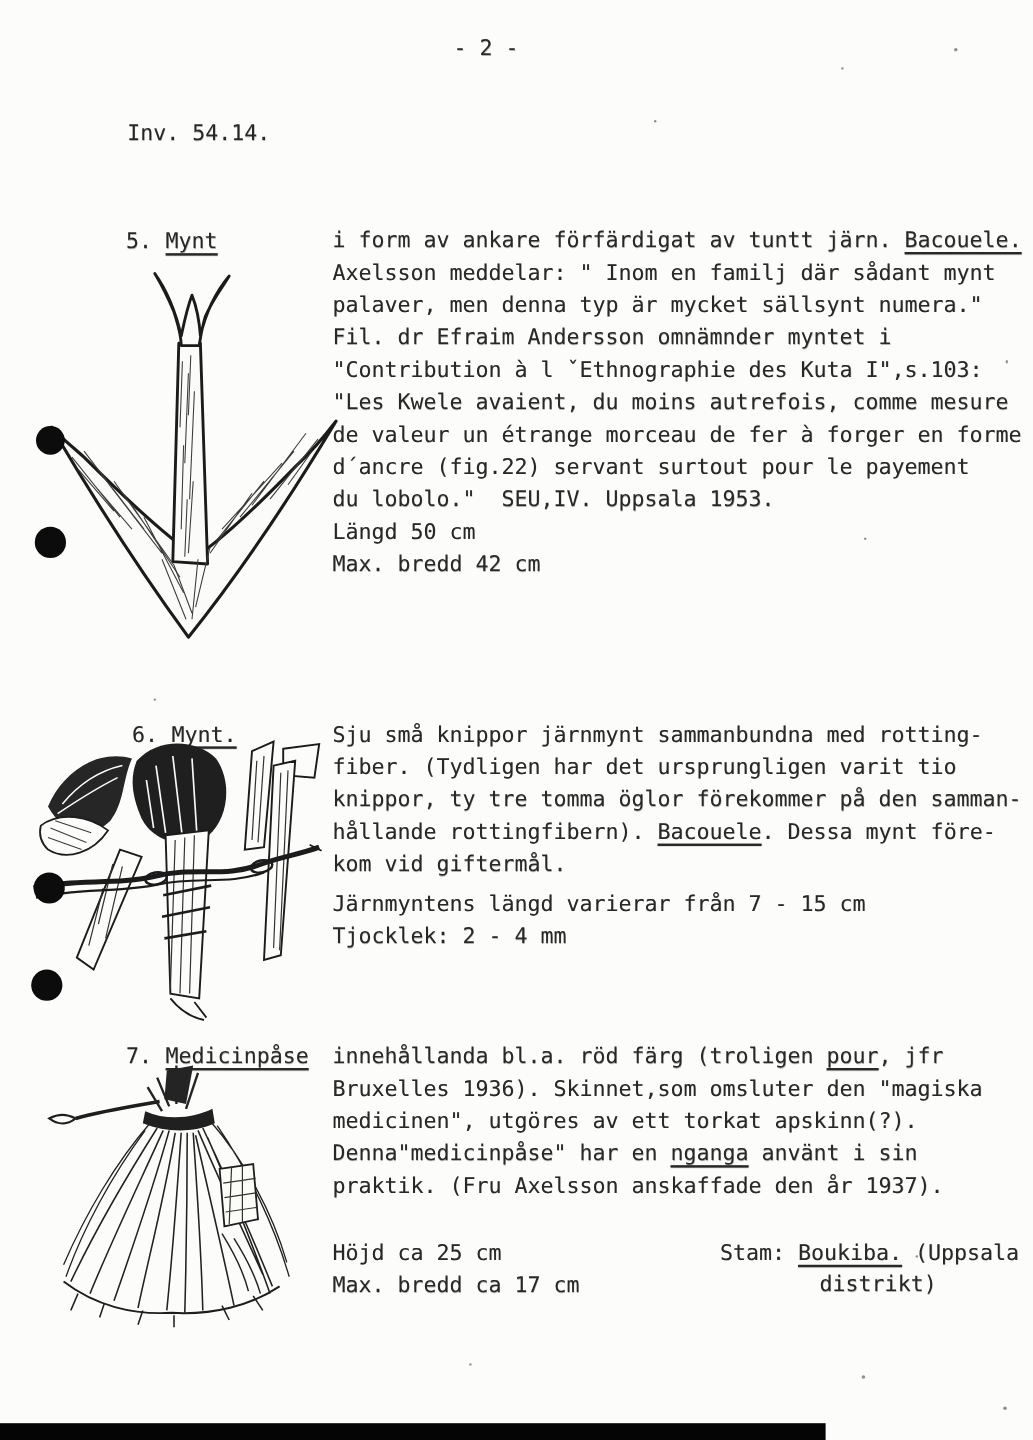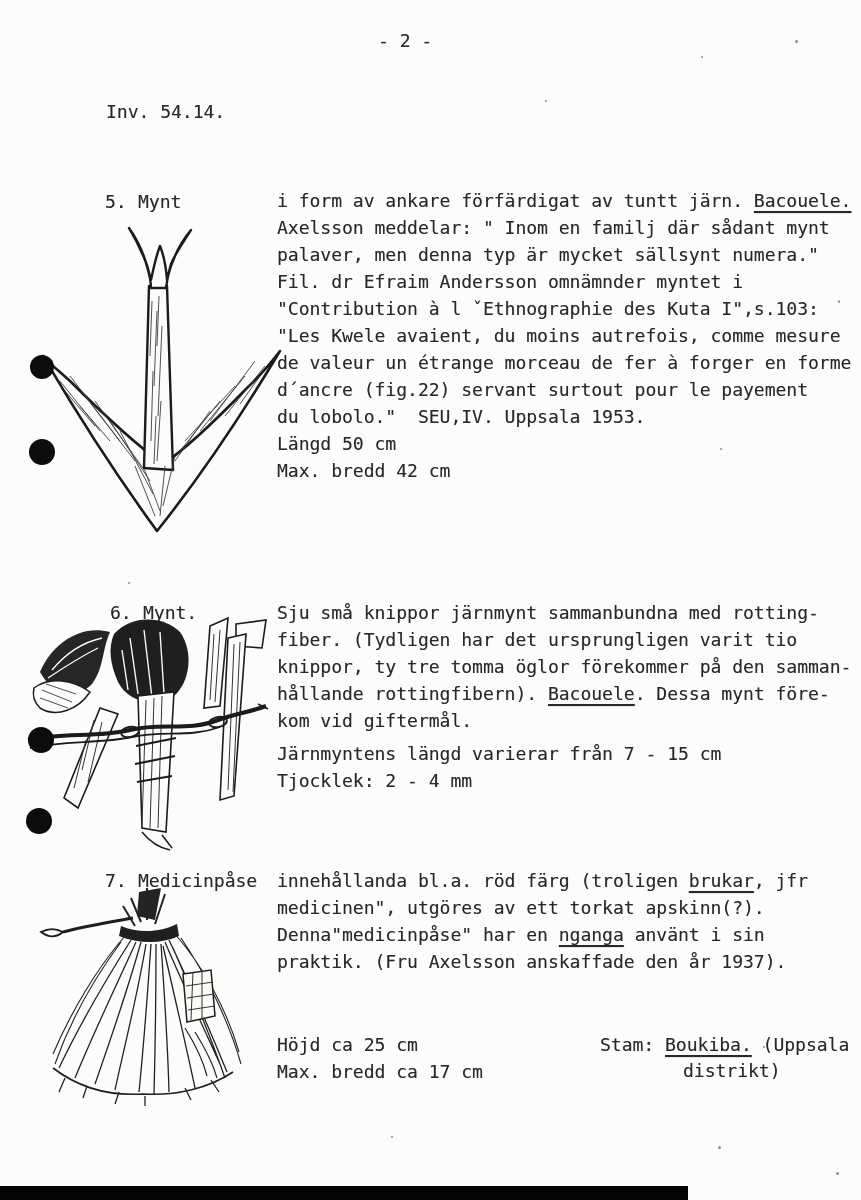--- a/index.html
+++ b/index.html
@@ -6,21 +6,21 @@
   .page {
     position:relative; width:861px; height:1200px; margin:0 auto;
     background:#fcfcfb; overflow:hidden;
     font-family:"DejaVu Sans Mono","Liberation Mono",monospace;
     color:#282828; font-size:18px; line-height:27px;
     text-shadow:0.3px 0.3px 0 rgba(45,45,45,0.35);
   }
   .abs { position:absolute; }
   .tline { white-space:pre; }
   .u { text-decoration:underline; text-decoration-thickness:1.6px; text-underline-offset:4px;text-align:right; }
-  .itemlabel { text-decoration-thickness:1.6px; text-underline-offset:4px; }
+  .itemlabel { text-decoration:underline; text-decoration-thickness:1.6px; text-underline-offset:4px; }
   .dot { position:absolute; background:#0c0c0c; border-radius:50%; }
   .speck { position:absolute; background:#8f8f8d; border-radius:50%; }
   .bar { position:absolute; background:#050505; }
   svg.drawing { position:absolute; overflow:visible; }
 </style>
 </head>
 <body>
 
 <div class="page">
 
@@ -86,21 +86,22 @@
     <path d="M6,130 C40,122 75,128 108,120 C140,112 165,122 196,110 C212,104 228,102 244,96" stroke="#1b1b1b" stroke-width="4.2" fill="none"></path>
     <path d="M8,138 C42,130 78,134 110,127 C142,120 168,128 198,117" stroke="#1b1b1b" stroke-width="1.8" fill="none"></path>
     <ellipse cx="108" cy="122" rx="9" ry="5" fill="none" stroke="#1b1b1b" stroke-width="2" transform="rotate(-10 108 122)"></ellipse>
     <ellipse cx="196" cy="112" rx="9" ry="5" fill="none" stroke="#1b1b1b" stroke-width="2" transform="rotate(-12 196 112)"></ellipse>
     <path d="M236,94 l10,5 M120,222 C128,232 138,238 148,240 M140,225 L150,238" stroke="#1b1b1b" stroke-width="1.5" fill="none"></path>
   </svg>
 
   <div class="abs" style="left:105px;top:867px">7.</div>
   <div class="abs itemlabel" style="left:138px;top:867px">Medicinpåse</div>
   <div class="abs" style="left:277px;top:867px">
-      <div class="tline"><span>innehållanda bl.a. röd färg (troligen </span><span class="u">brukar</span><span>, jfr</span></div>
+      <div class="tline"><span>innehållanda bl.a. röd färg (troligen </span><span class="u">pour</span><span>, jfr</span></div>
+      <div class="tline"><span>Bruxelles 1936). Skinnet,som omsluter den "magiska</span></div>
       <div class="tline"><span>medicinen", utgöres av ett torkat apskinn(?).</span></div>
       <div class="tline"><span>Denna"medicinpåse" har en </span><span class="u">nganga</span><span> använt i sin</span></div>
       <div class="tline"><span>praktik. (Fru Axelsson anskaffade den år 1937).</span></div>
     </div>
   <div class="abs" style="left:277px;top:1031px">
       <div class="tline"><span>Höjd ca 25 cm</span></div>
       <div class="tline"><span>Max. bredd ca 17 cm</span></div>
     </div>
   <div class="abs tline" style="left:600px;top:1031px"><span>Stam: </span><span class="u">Boukiba.</span><span> (Uppsala</span></div>
   <div class="abs tline" style="left:683px;top:1057px">distrikt)</div>

